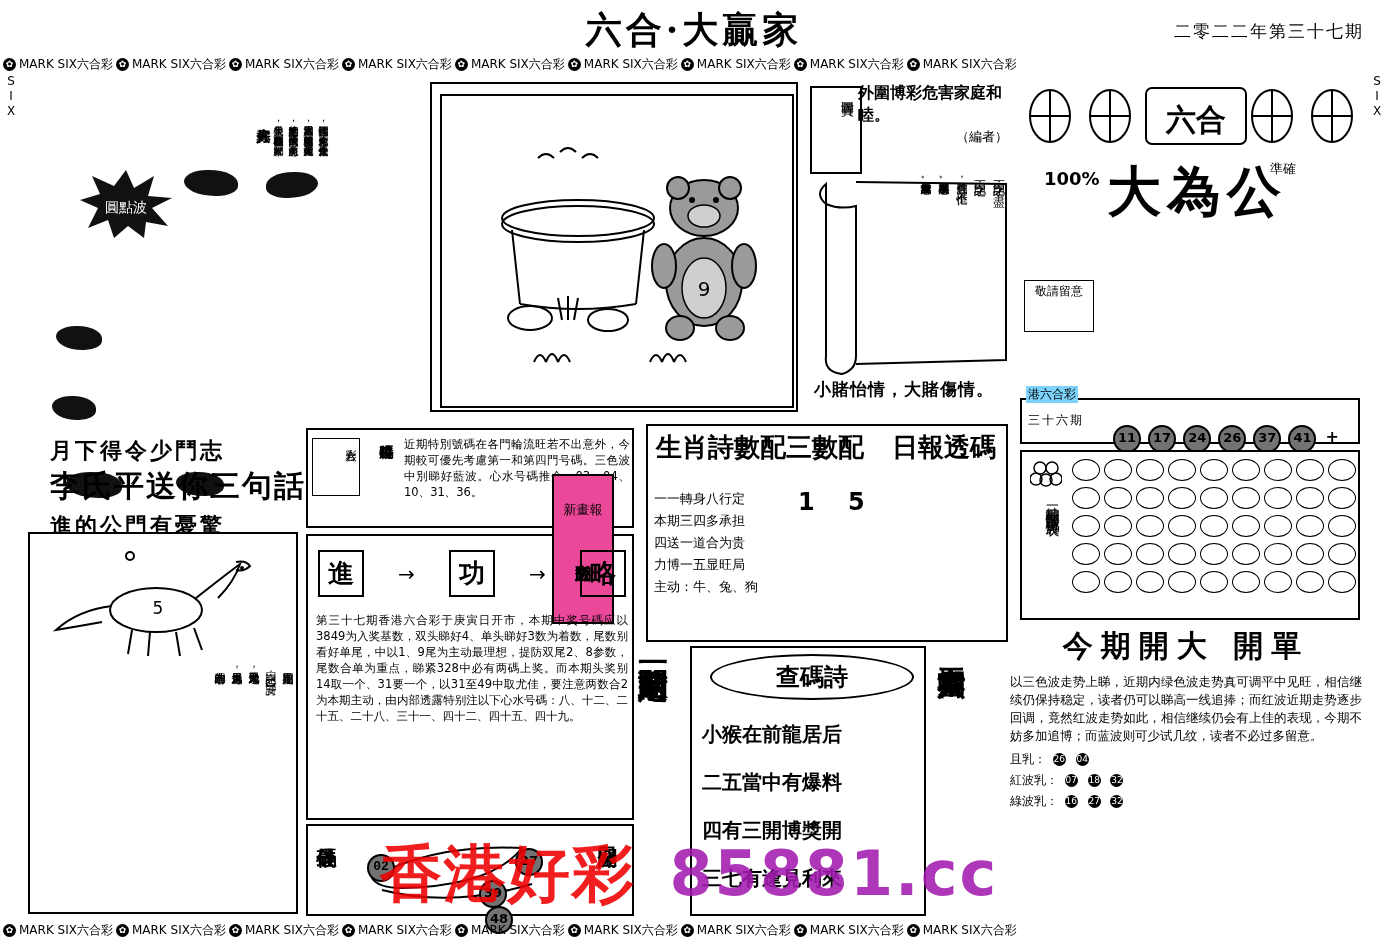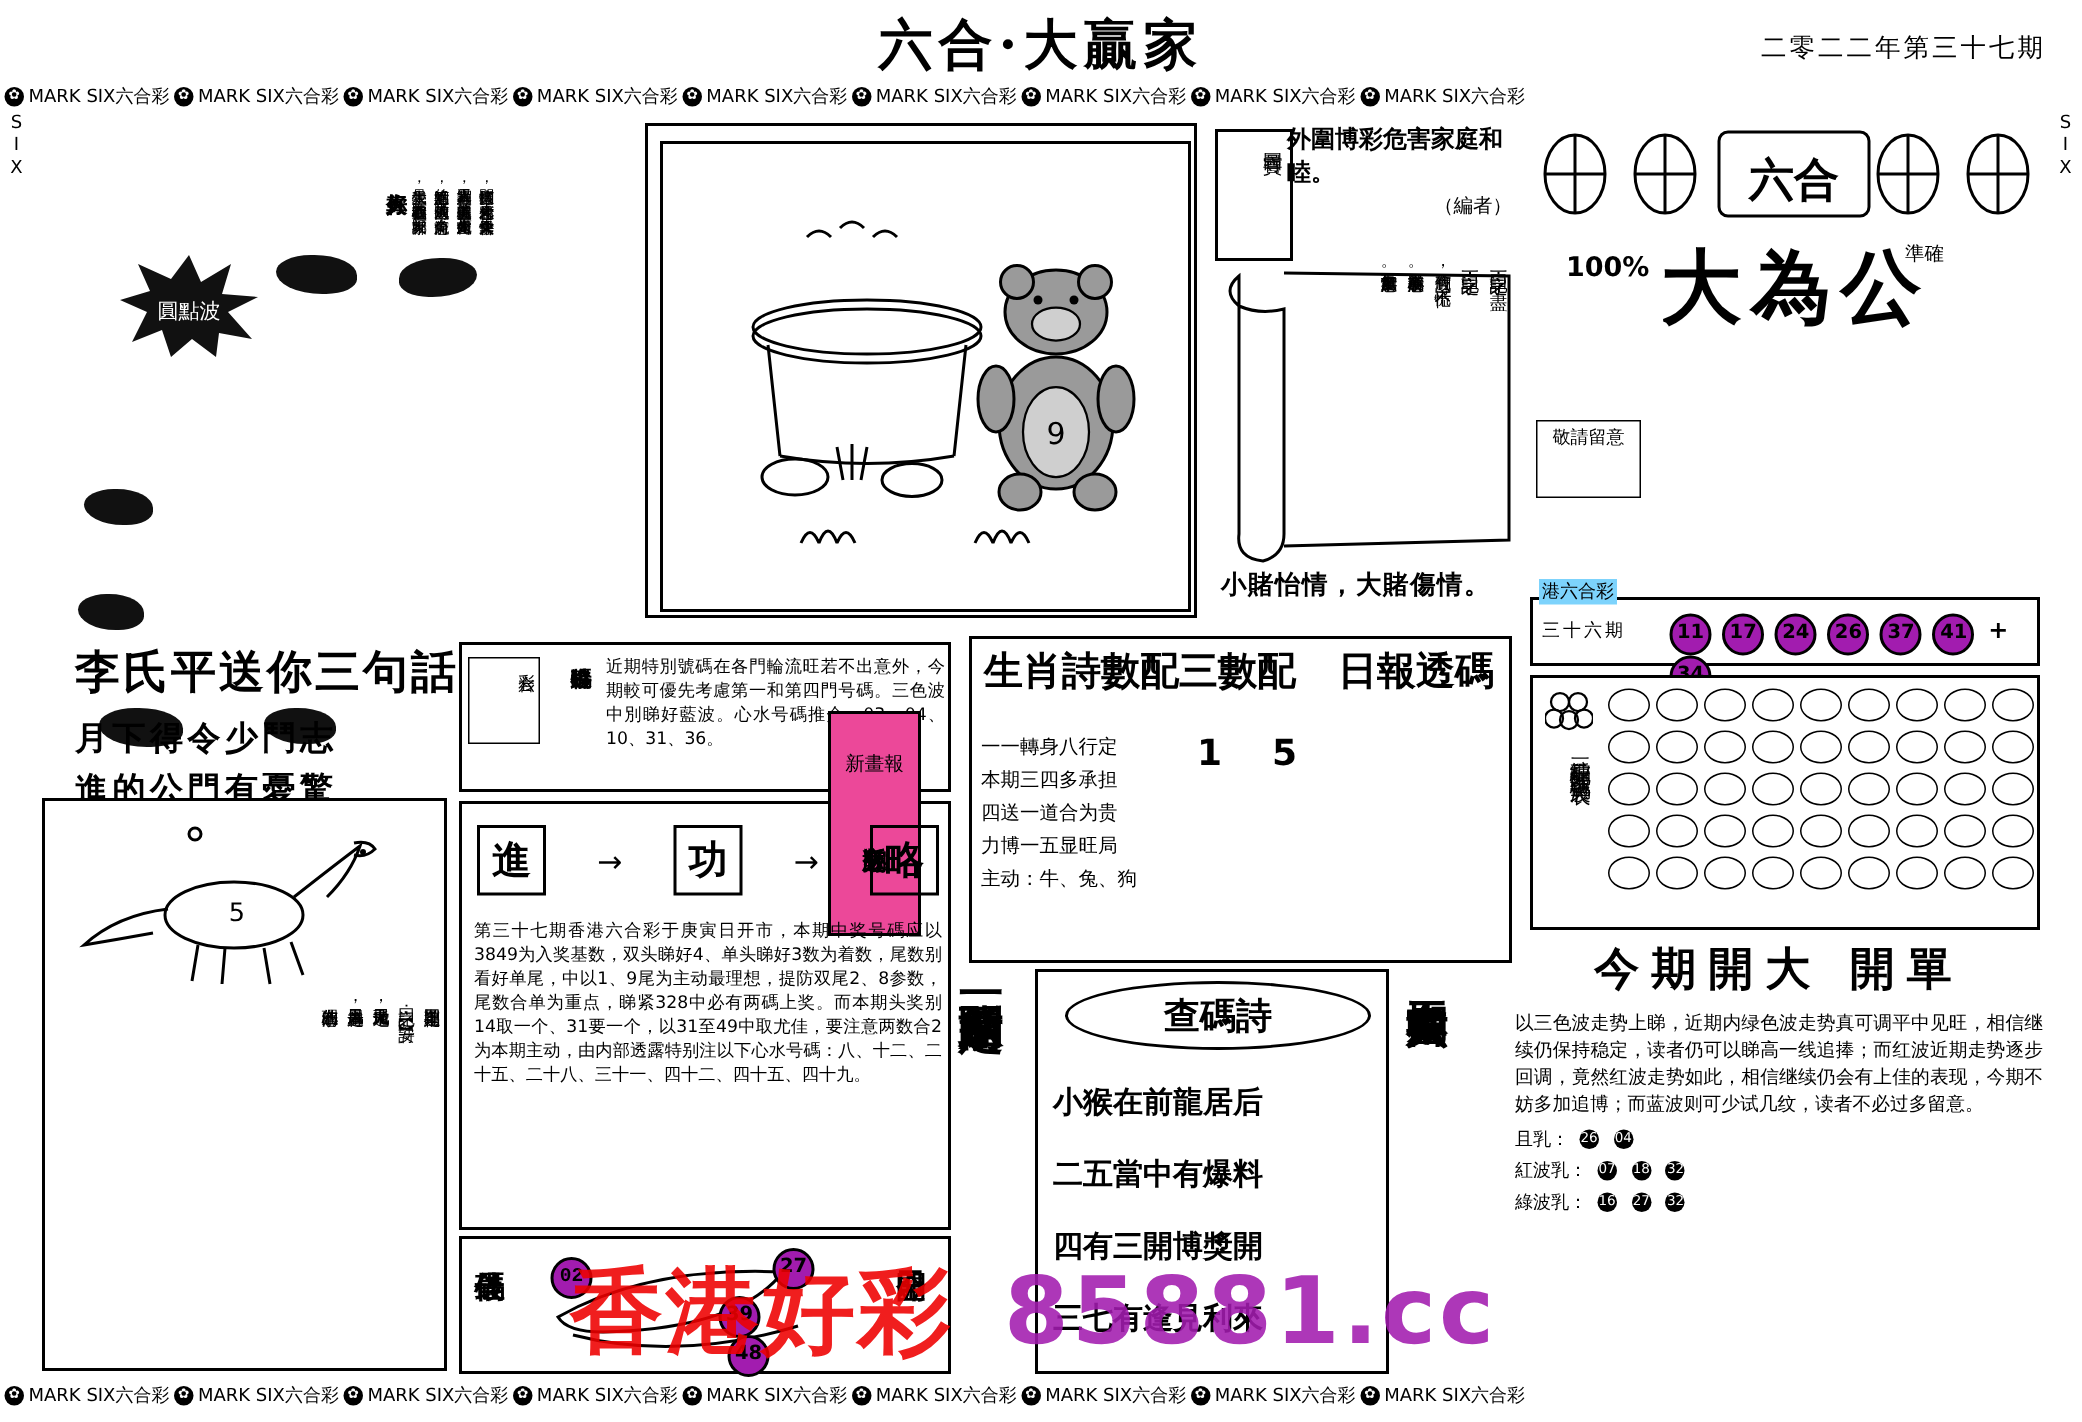--- a/index.html
+++ b/index.html
@@ -52,21 +52,21 @@
 
   
   #scroll-box{left:810px;top:82px;width:205px;height:330px;}
 
   
   #rt-box{left:1020px;top:82px;width:340px;height:330px;}
 
   
   #lot-box{left:1020px;top:398px;width:340px;height:46px;}
   .ball{display:inline-block;width:24px;height:24px;border:2px solid #000;border-radius:50%;
-        text-align:center;line-height:22px;font-size:13px;font-weight:bold;margin:0 1px;background:#a21caf;}
+        text-align:center;line-height:22px;font-size:13px;font-weight:bold;margin:16px 1px;background:#737373;}
 
   
   #wave-box{left:1020px;top:450px;width:340px;height:170px;}
   .wave-cell{width:26px;height:20px;border:1.5px solid #000;border-radius:50%;display:inline-block;margin:1px 2px;}
 
   
   #br-box{left:1010px;top:626px;width:352px;height:290px;}
 
   .bigstamp{font-size:54px;font-weight:bold;font-family:"DejaVu Serif","Liberation Serif",serif;letter-spacing:6px;}
 
@@ -119,22 +119,22 @@
     <div class="cols" style="position:absolute;left:0;top:34px;width:300px;">
       <div class="c">這樣打開胸懷，人生才會更精彩，快樂才會更長久。</div>
       <div class="c">祥雲劃過天邊，留下一道美麗的弧線，人生何嘗不是如此。</div>
       <div class="c">點點滴滴的生活，匯成了人生的長河，奔流不息向前。</div>
       <div class="c">我是大學生，我在這裡寫下我的心願，願大家都好。</div>
       <div class="c" style="font-size:14px;font-weight:bold;">你人真好</div>
     </div>
   </div>
 
   <div class="nb" style="left:50px;top:428px;width:270px;height:100px;">
+    <div style="font-size:22px;font-weight:bold;margin-top:8px;letter-spacing:3px;">月下得令少鬥志</div>
     <div style="font-size:30px;font-weight:bold;font-family:'DejaVu Serif',serif;letter-spacing:2px;">李氏平送你三句話</div>
-    <div style="font-size:22px;font-weight:bold;margin-top:8px;letter-spacing:3px;">月下得令少鬥志</div>
     <div style="font-size:22px;font-weight:bold;margin-top:4px;letter-spacing:3px;">進的公門有憂驚</div>
   </div>
 
   <div class="box" style="left:28px;top:532px;width:270px;height:382px;">
     <svg width="240" height="110" viewBox="0 0 240 110" style="position:absolute;left:16px;top:14px;">
       <ellipse cx="110" cy="62" rx="46" ry="22" fill="none" stroke="#000" stroke-width="2"></ellipse>
       <path d="M150 50 q28 -22 44 -34 q-6 18 -22 34" fill="none" stroke="#000" stroke-width="2"></path>
       <path d="M190 14 q10 -2 14 4 q-6 6 -14 4" fill="none" stroke="#000" stroke-width="2"></path>
       <path d="M66 58 q-34 4 -56 24 q24 -4 46 -8" fill="none" stroke="#000" stroke-width="2"></path>
       <path d="M86 82 l-4 24 M104 84 l-2 24 M130 84 l4 24 M148 80 l8 22" stroke="#000" stroke-width="2" fill="none"></path>

